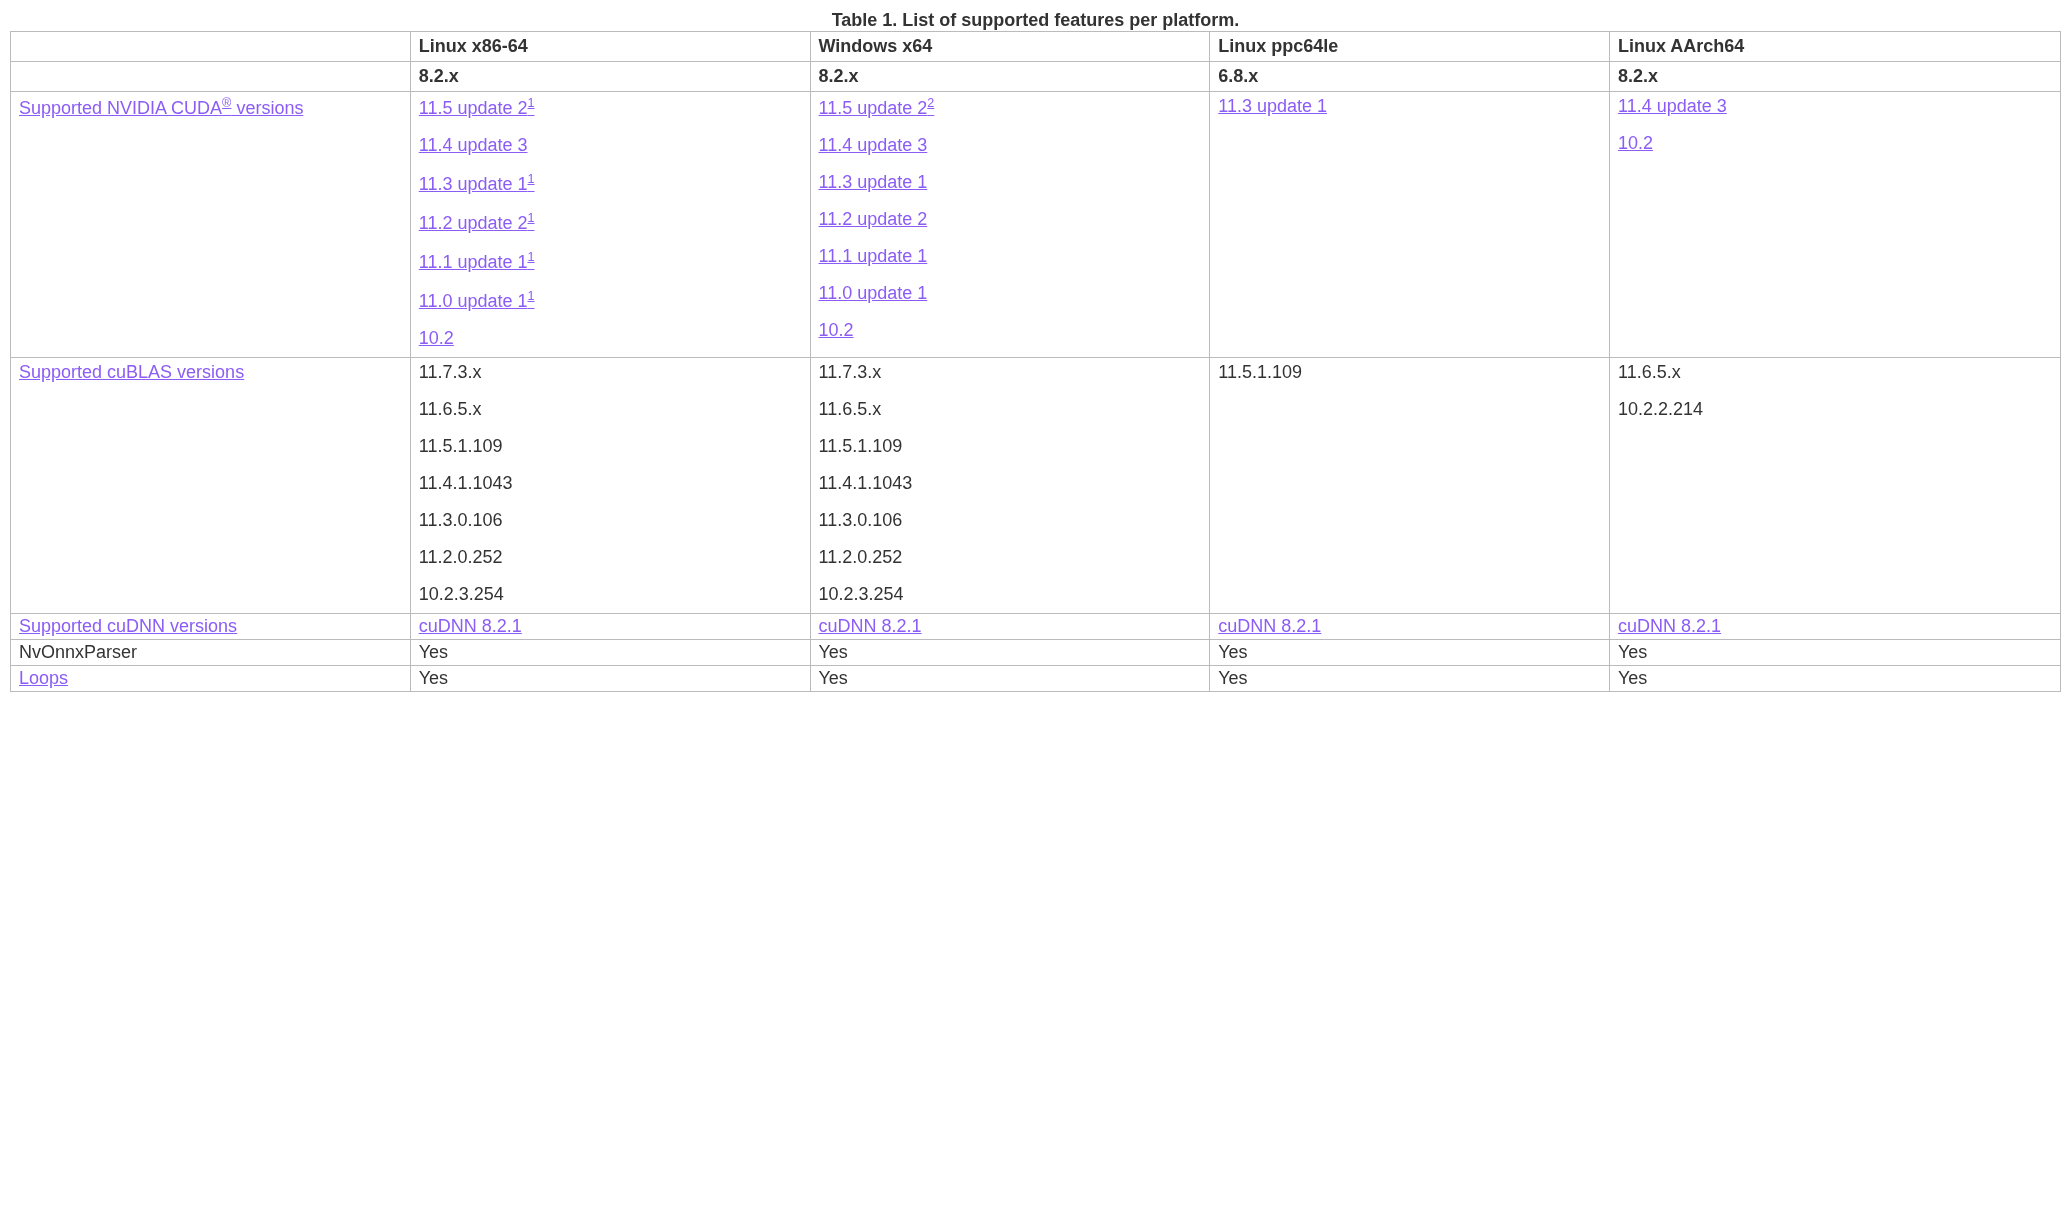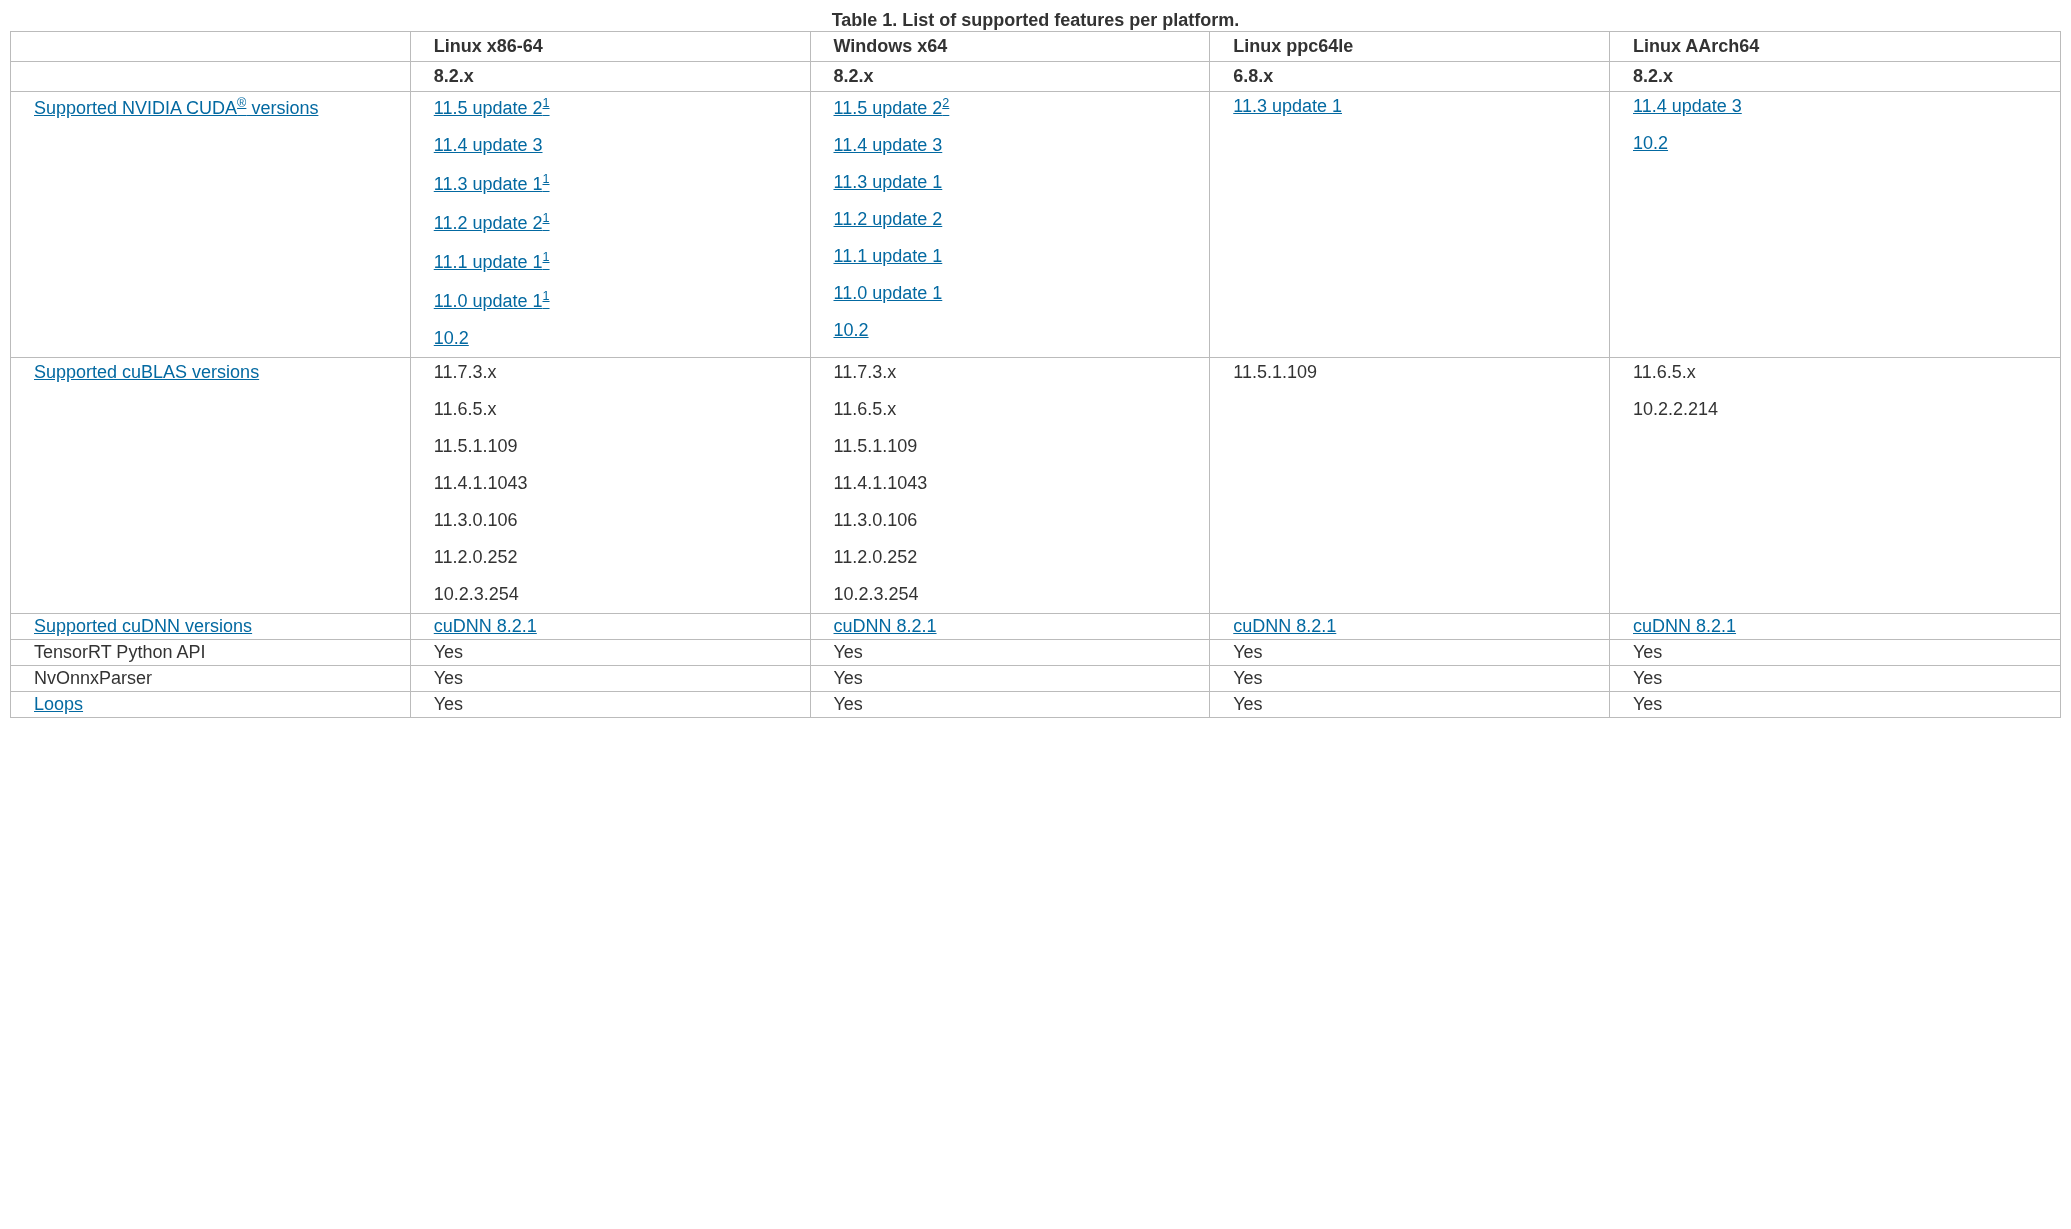--- a/index.html
+++ b/index.html
@@ -20,30 +20,30 @@
     width: 100%;
     table-layout: fixed;
   }
   col.c0 { width: 19.5%; }
   col.c1 { width: 19.5%; }
   col.c2 { width: 19.5%; }
   col.c3 { width: 19.5%; }
   col.c4 { width: 22%; }
   th, td {
     border: 1px solid #bbb;
-    padding: 4px 23px;
+    padding: 4px 8px;
     text-align: left;
     vertical-align: top;
     font-weight: normal;
   }
   th {
     font-weight: bold;
   }
   a.link {
-    color: #0369a1;
+    color: #8b5cf6;
     text-decoration: underline;
   }
   .sup {
     font-size: 0.7em;
     vertical-align: super;
     text-decoration: underline;
   }
   .cell-list p {
     margin: 0 0 16px 0;
   }
@@ -155,27 +155,20 @@
     </td>
     <td><a href="#" class="link">cuDNN 8.2.1</a></td>
     <td><a href="#" class="link">cuDNN 8.2.1</a></td>
     <td><a href="#" class="link">cuDNN 8.2.1</a></td>
     <td><a href="#" class="link">cuDNN 8.2.1</a></td>
   </tr>
 
   </tbody>
     <tbody id="simple-rows">
       <tr class="tight">
-        <td>TensorRT Python API</td>
-        <td>Yes</td>
-        <td>Yes</td>
-        <td>Yes</td>
-        <td>Yes</td>
-      </tr>
-      <tr class="tight">
         <td>NvOnnxParser</td>
         <td>Yes</td>
         <td>Yes</td>
         <td>Yes</td>
         <td>Yes</td>
       </tr>
       <tr class="tight">
         <td><a href="#" class="link">Loops</a></td>
         <td>Yes</td>
         <td>Yes</td>

